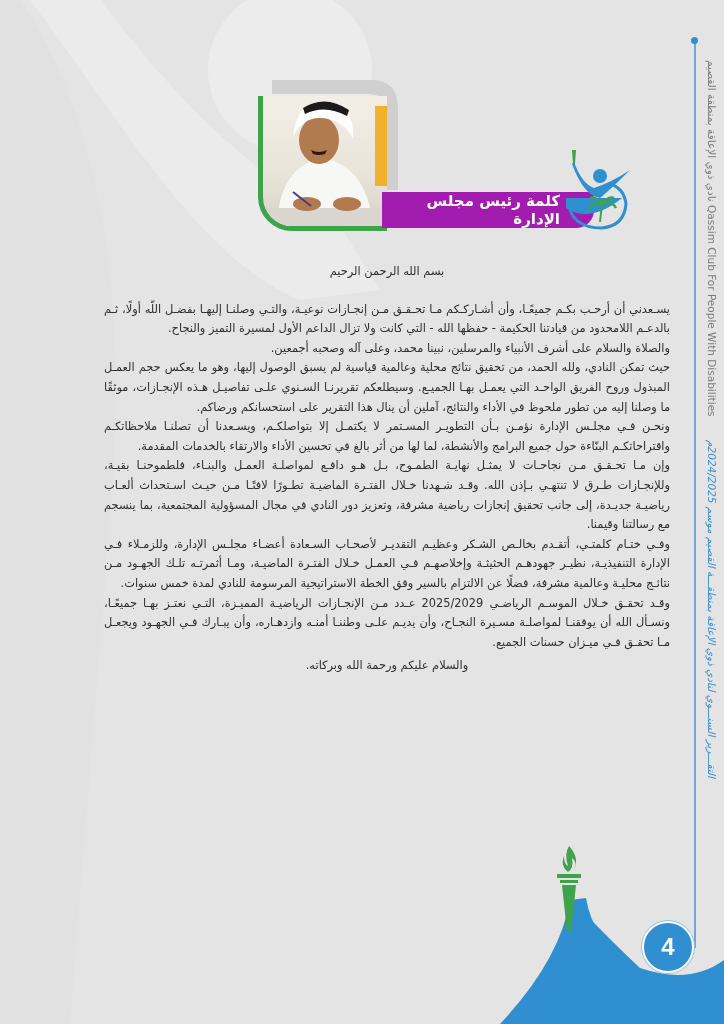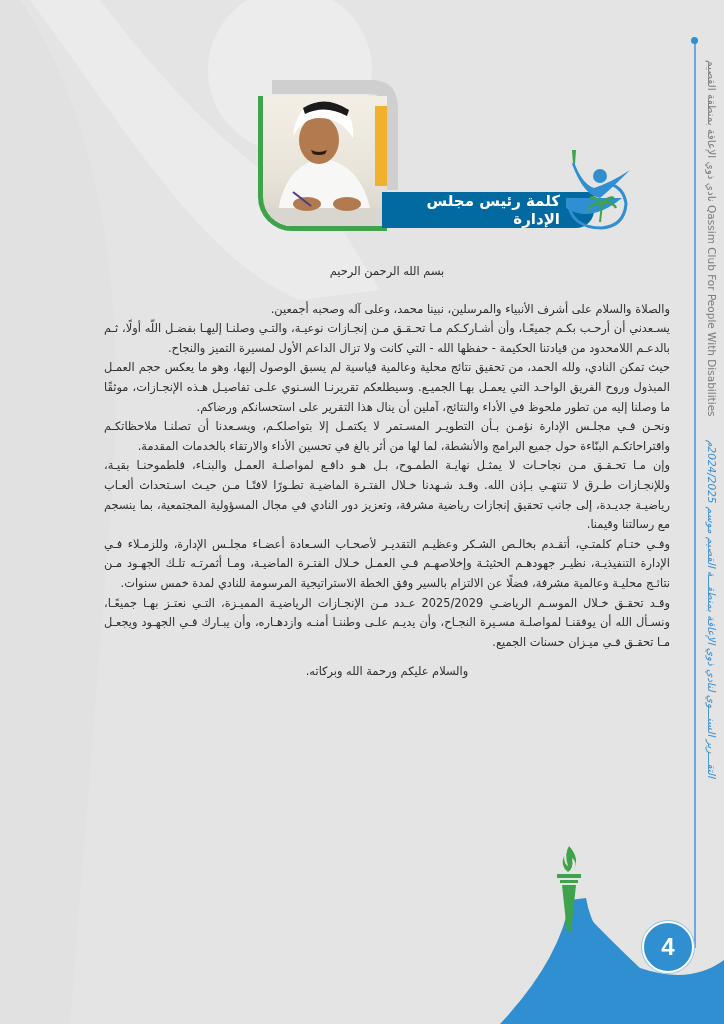--- a/index.html
+++ b/index.html
@@ -15,38 +15,38 @@
     position: absolute; left: 258px; top: 96px; width: 124px; height: 130px;
     border-left: 5px solid #3ea34a; border-bottom: 5px solid #3ea34a;
     border-bottom-left-radius: 34px; overflow: hidden; z-index: 2;
     background: linear-gradient(180deg,#f3efe6 0%, #e9e4da 60%, #d8d2c8 100%);
   }
   .photo-frame .orange-strip { position: absolute; right: 0; top: 10px; width: 12px; height: 80px; background: #f2b12c; }
   .photo-frame svg { position: absolute; left: 0; top: 0; }
 
   .banner {
     position: absolute; left: 382px; top: 192px; width: 212px; height: 36px;
-    background: #0369a1; z-index: 2; border-bottom-right-radius: 18px;
+    background: #a21caf; z-index: 2; border-bottom-right-radius: 18px;
     display: flex; align-items: center; justify-content: flex-end; padding-right: 34px; box-sizing: border-box;
   }
   .banner-title {
     color: #ffffff; font-size: 15px; font-weight: bold; direction: rtl;
     font-family: "DejaVu Sans", sans-serif;
   }
   .logo { position: absolute; left: 560px; top: 148px; width: 72px; height: 82px; z-index: 3; }
 
   
   .content {
     position: absolute; left: 104px; top: 262px; width: 566px; z-index: 2;
     direction: rtl; color: #2e2e2e; font-size: 11.4px; line-height: 19.6px;
     font-family: "DejaVu Sans", sans-serif; text-align: justify;
   }
   .content p { margin: 0; text-align-last: right; }
   .content .basmala { text-align: right; text-align-last: center; margin-bottom: 18px; }
-  .content .closing { text-align: right; text-align-last: center; margin-top: 10px; }
+  .content .closing { text-align: right; text-align-last: center; margin-top: 4px; }
 
   
   .side-line { position: absolute; left: 694px; top: 40px; width: 1.5px; height: 908px; background: #6aa9d9; z-index: 2; }
   .side-dot { position: absolute; left: 691px; top: 37px; width: 7px; height: 7px; border-radius: 50%; background: #2f8fd0; z-index: 3; }
   .side-text {
     position: absolute; left: 698px; top: 60px; height: 860px; width: 20px; z-index: 2;
     writing-mode: vertical-rl; font-size: 10.5px; white-space: nowrap; overflow: hidden;
   }
   .side-text .gray { color: #7b7b7b; }
   .side-text .blue { color: #3c8fcf; font-style: italic; margin-top: 20px; }
@@ -95,22 +95,22 @@
   <path d="M6 50 L 62 50 Q 30 76 6 60 Z" fill="#2f8fd0"></path>
   <circle cx="40" cy="28" r="7" fill="#2f8fd0"></circle>
   <path d="M14 14 Q 22 36 34 40 Q 52 34 70 22 Q 50 42 40 50 Q 24 48 12 16 Z" fill="#2f8fd0"></path>
   <path d="M12 2 L 16 2 L 15 16 L 13 16 Z" fill="#3ea34a"></path>
   <path d="M40 74 L 42 56" stroke="#3ea34a" stroke-width="2"></path>
   <path d="M42 56 Q 32 54 28 62 M42 56 Q 52 52 56 60 M42 56 Q 36 48 30 50 M42 56 Q 48 48 54 50" stroke="#3ea34a" stroke-width="2.5" fill="none"></path>
 </svg>
 
 <div class="content">
   <p class="basmala">بسم الله الرحمن الرحيم</p>
+  <p>يسـعدني أن أرحـب بكـم جميعًـا، وأن أشـاركـكم مـا تحـقـق مـن إنجـازات نوعيـة، والتـي وصلنـا إليهـا بفضـل اللّه أولًا، ثـم بالدعـم اللامحدود من قيادتنا الحكيمة - حفظها الله - التي كانت ولا تزال الداعم الأول لمسيرة التميز والنجاح.</p>
   <p>والصلاة والسلام على أشرف الأنبياء والمرسلين، نبينا محمد، وعلى آله وصحبه أجمعين.</p>
-  <p>يسـعدني أن أرحـب بكـم جميعًـا، وأن أشـاركـكم مـا تحـقـق مـن إنجـازات نوعيـة، والتـي وصلنـا إليهـا بفضـل اللّه أولًا، ثـم بالدعـم اللامحدود من قيادتنا الحكيمة - حفظها الله - التي كانت ولا تزال الداعم الأول لمسيرة التميز والنجاح.</p>
   <p>حيث تمكن النادي، ولله الحمد، من تحقيق نتائج محلية وعالمية قياسية لم يسبق الوصول إليها، وهو ما يعكس حجم العمـل المبذول وروح الفريق الواحـد التي يعمـل بهـا الجميـع. وسيطلعكم تقريرنـا السـنوي علـى تفاصيـل هـذه الإنجـازات، موثقًا ما وصلنا إليه من تطور ملحوظ في الأداء والنتائج، آملين أن ينال هذا التقرير على استحسانكم ورضاكم.</p>
   <p>ونحـن فـي مجلـس الإدارة نؤمـن بـأن التطويـر المسـتمر لا يكتمـل إلا بتواصلكـم، ويسـعدنا أن تصلنـا ملاحظاتكـم واقتراحاتكـم البنّاءة حول جميع البرامج والأنشطة، لما لها من أثر بالغ في تحسين الأداء والارتقاء بالخدمات المقدمة.</p>
   <p>وإن مـا تحـقـق مـن نجاحـات لا يمثـل نهايـة الطمـوح، بـل هـو دافـع لمواصلـة العمـل والبنـاء، فلطموحنـا بقيـة، وللإنجـازات طـرق لا تنتهـي بـإذن الله. وقـد شـهدنا خـلال الفتـرة الماضيـة تطـورًا لافتًـا مـن حيـث اسـتحداث ألعـاب رياضيـة جديـدة، إلى جانب تحقيق إنجازات رياضية مشرفة، وتعزيز دور النادي في مجال المسؤولية المجتمعية، بما ينسجم مع رسالتنا وقيمنا.</p>
   <p>وفـي ختـام كلمتـي، أتقـدم بخالـص الشـكر وعظيـم التقديـر لأصحـاب السـعادة أعضـاء مجلـس الإدارة، وللزمـلاء فـي الإدارة التنفيذيـة، نظيـر جهودهـم الحثيثـة وإخلاصهـم فـي العمـل خـلال الفتـرة الماضيـة، ومـا أثمرتـه تلـك الجهـود مـن نتائـج محليـة وعالمية مشرفة، فضلًا عن الالتزام بالسير وفق الخطة الاستراتيجية المرسومة للنادي لمدة خمس سنوات.</p>
   <p>وقـد تحقـق خـلال الموسـم الرياضـي 2025/2029 عـدد مـن الإنجـازات الرياضيـة المميـزة، التـي نعتـز بهـا جميعًـا، ونسـأل الله أن يوفقنـا لمواصلـة مسـيرة النجـاح، وأن يديـم علـى وطننـا أمنـه وازدهـاره، وأن يبـارك فـي الجهـود ويجعـل مـا تحقـق فـي ميـزان حسنات الجميع.</p>
   <p class="closing">والسلام عليكم ورحمة الله وبركاته.</p>
 </div>
 
 <div class="side-line"></div>
 <div class="side-dot"></div>

